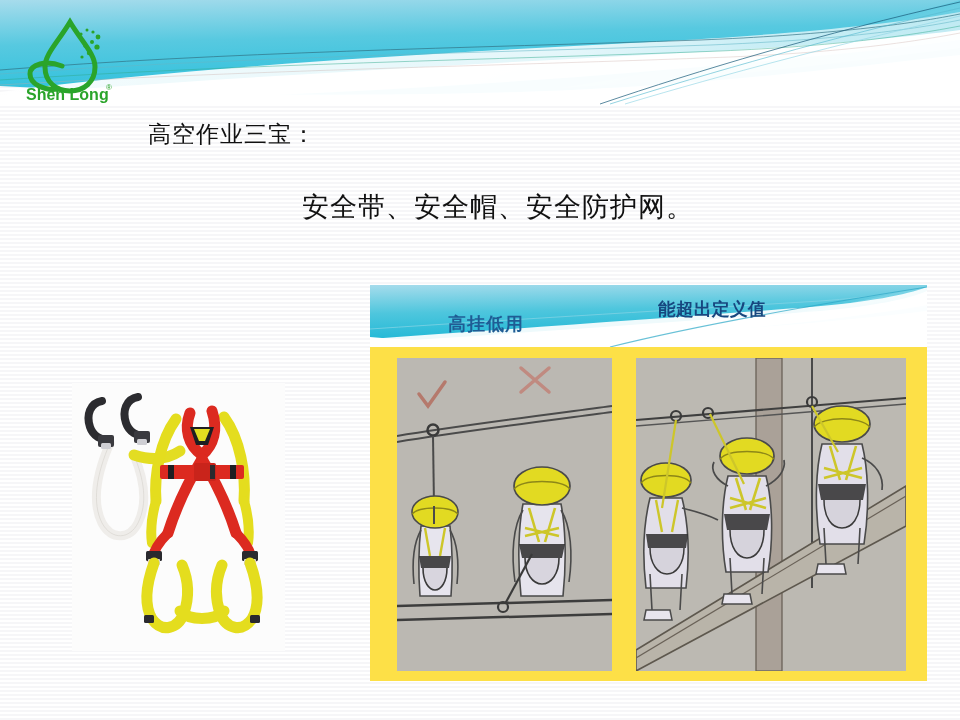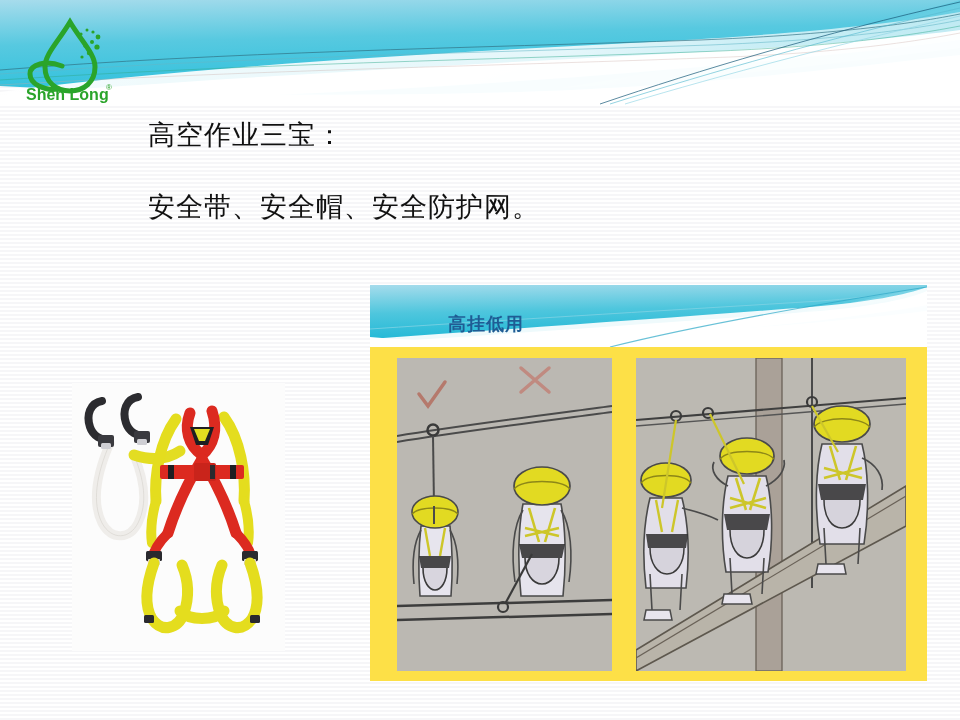--- a/index.html
+++ b/index.html
@@ -27,26 +27,26 @@
   
   .logo{
     position:absolute;left:18px;top:12px;width:104px;height:92px;z-index:5;
   }
   .logo svg{display:block;}
   
   .text-block{
     position:absolute;left:148px;top:118px;width:700px;z-index:4;
   }
   .line-1{
-    font-size:27px;color:#111111;letter-spacing:1px;
+    font-size:23px;color:#111111;letter-spacing:1px;
     line-height:34px;margin-bottom:38px;white-space:nowrap;
   }
   .line-2{
     font-size:27px;color:#111111;letter-spacing:1px;
-    line-height:34px;white-space:nowrap;
+    line-height:34px;white-space:nowrap;text-align:center;
   }
   
   .harness-photo{
     position:absolute;left:72px;top:383px;width:213px;height:268px;
     background:#fdfdfd;z-index:4;overflow:hidden;
   }
   .harness-photo svg{display:block;}
   
   .illus-panel{
     position:absolute;left:370px;top:285px;width:557px;height:396px;
@@ -246,20 +246,21 @@
       <path d="M0,58 C150,48 320,36 450,26 C505,21 538,14 557,6
                L557,62 L0,62 Z" fill="#ffffff" opacity="0.98"></path>
       <path d="M0,44 C150,34 320,24 450,16 C505,12 538,6 557,0" fill="none" stroke="#7fd2e4" stroke-width="1" opacity="0.8"></path>
       <path d="M240,62 C320,42 430,22 557,2" fill="none" stroke="#2aa7c6" stroke-width="1.1" opacity="0.7"></path>
     </svg>
   </div>
 
   <div class="panel-title-left">高挂低用</div>
 
   <div class="panel-title-right">
+    <div>能超出定义值</div>
   </div>
 
   <div class="sub-left">
     <svg width="215" height="313" viewBox="0 0 215 313">
       <rect x="0" y="0" width="215" height="313" fill="#b6b3ad"></rect>
       <rect x="0" y="0" width="215" height="313" fill="#c2bfb8" opacity="0.45"></rect>
 
       <g stroke="#b5796c" stroke-width="3.5" fill="none" stroke-linecap="round">
         <path d="M22,36 L31,48 L48,24"></path>
       </g>

